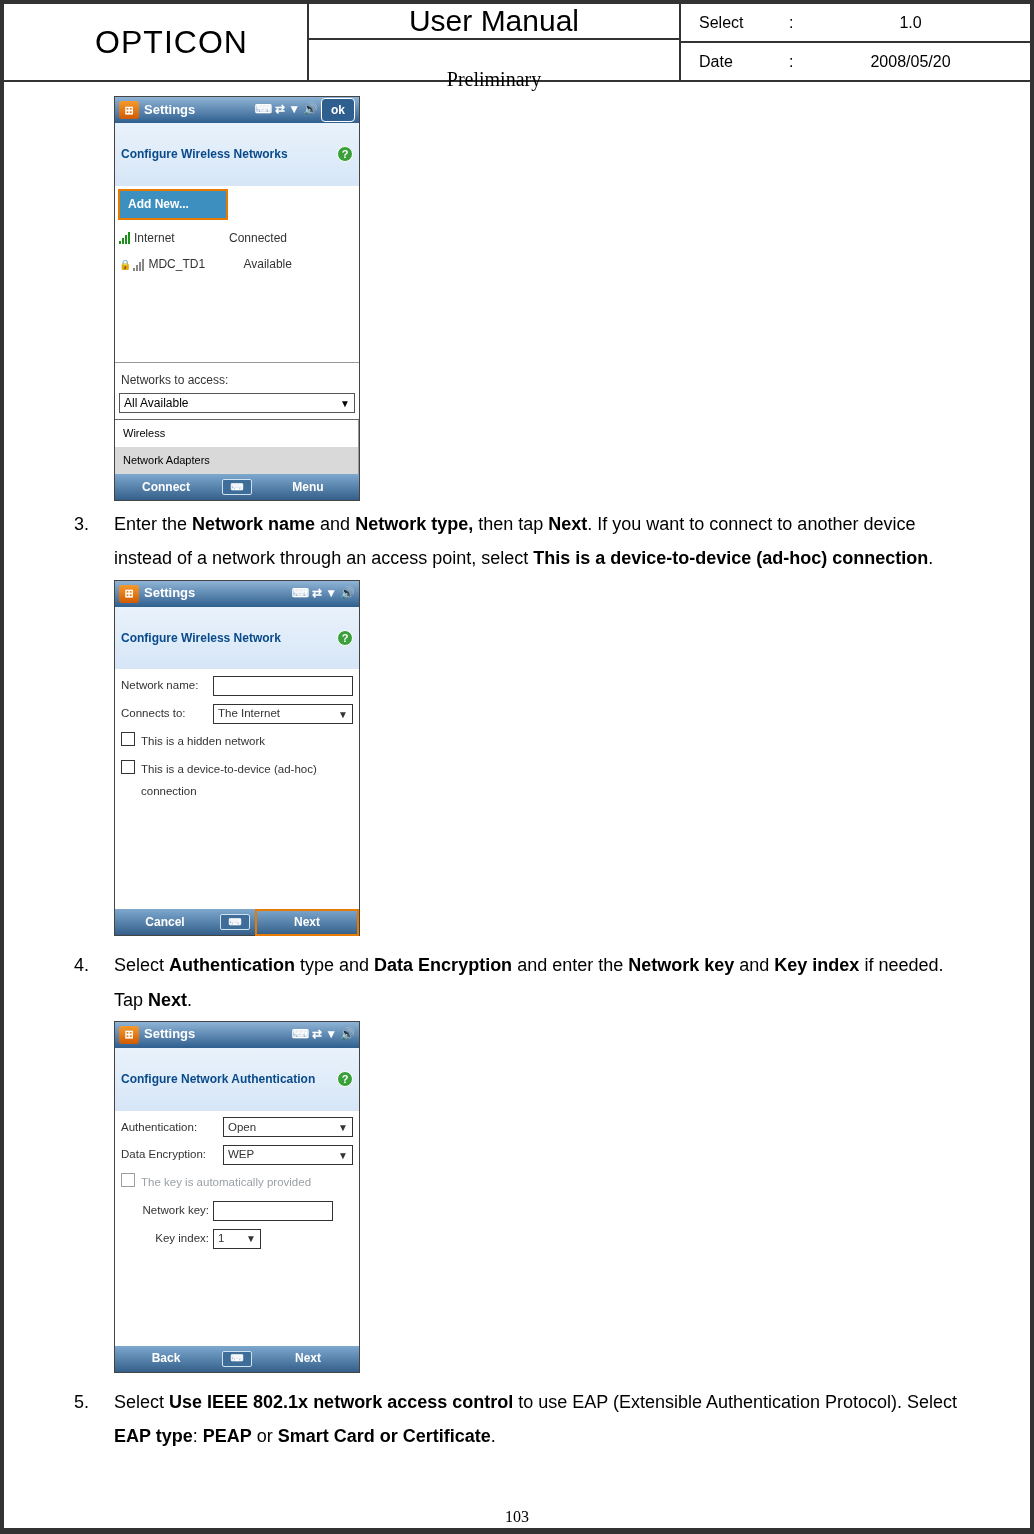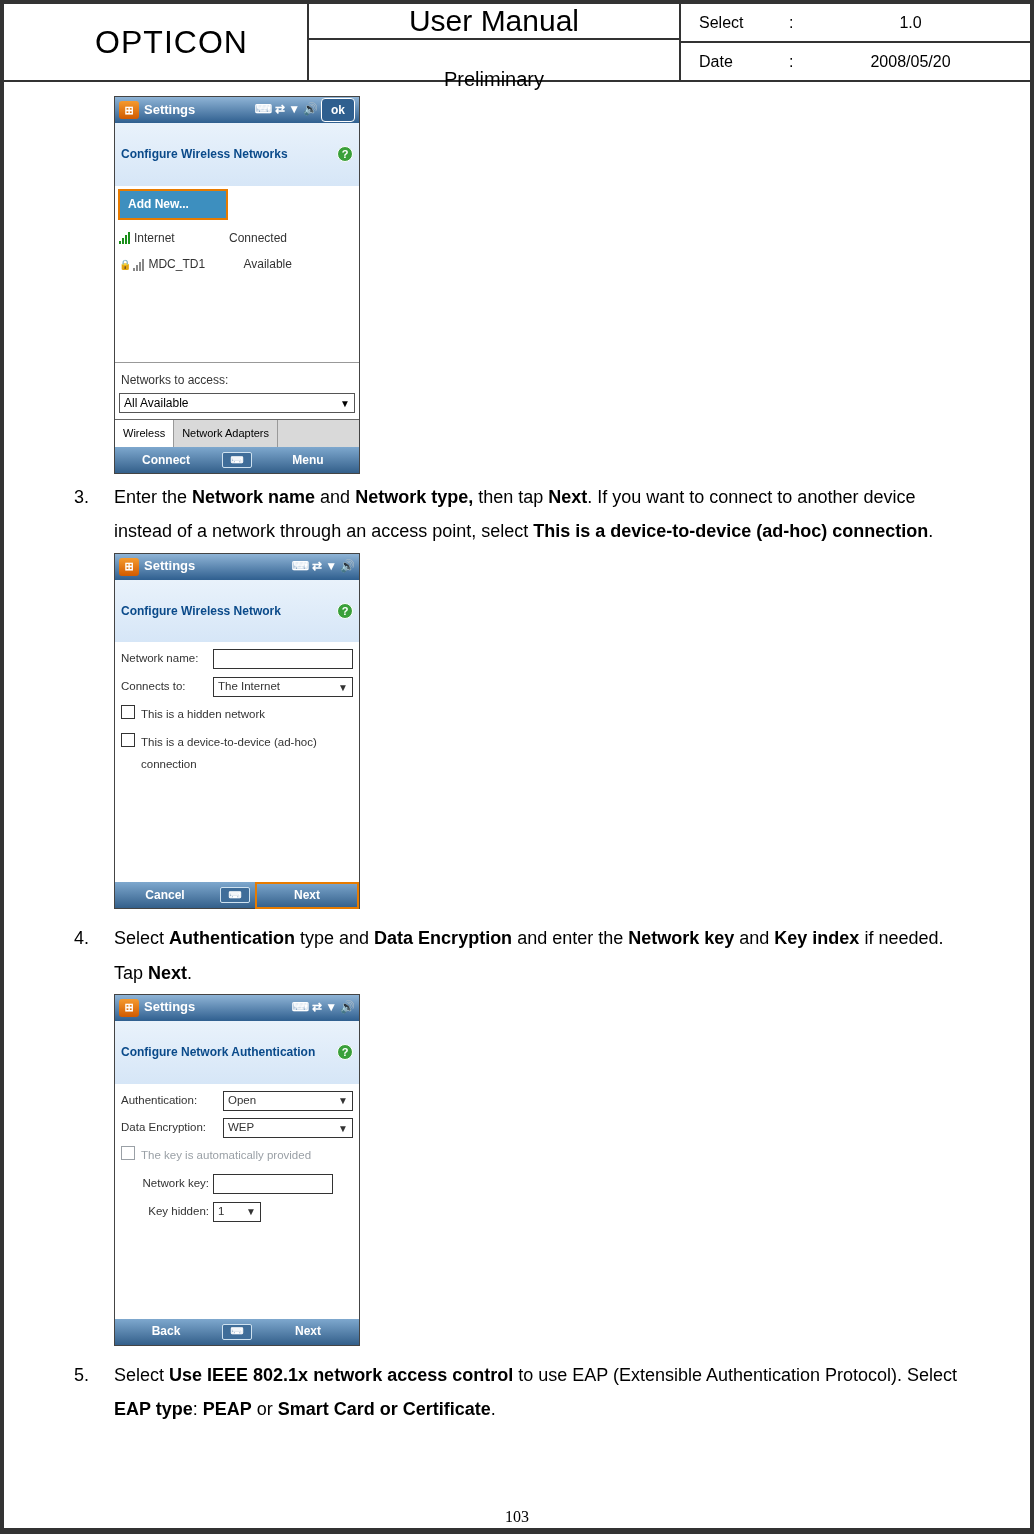--- a/index.html
+++ b/index.html
@@ -41,21 +41,21 @@
       justify-content: center;
       font-size: 30px;
       font-family: Arial, sans-serif;
     }
     .hdr-pre {
       flex: 0.9;
       display: flex;
       align-items: center;
       justify-content: center;
       font-size: 20px;
-      font-family: Liberation Sans, sans-serif;
+      font-family: Liberation Serif, serif;
       margin-top: 28px;
     }
     .hdr-meta {
       flex: 1;
       display: flex;
       flex-direction: column;
       font-size: 16px;
       font-family: Arial, sans-serif;
     }
     .meta-row {
@@ -158,20 +158,21 @@
     .p1-row .stat { color:#333; }
     .p1-label { padding:6px 6px 2px;color:#333; }
     .p1-dd {
       margin:0 4px 6px;border:1px solid #555;height:20px;
       display:flex;align-items:center;padding:0 4px;position:relative;gap:36px;
     }
     .p1-dd .arrow { margin-left:auto;font-size:10px; }
     .p1-tabs {
       display:flex;border-top:1px solid #666;background:#d9d9d9;
       font-size:11px;
+      flex-direction:column;
     }
     .p1-tabs .tab { padding:3px 8px;border-right:1px solid #999; }
     .p1-tabs .tab.active { background:#fff; }
     
     .p-form { padding:6px 6px 0;height:240px; }
     .frow { display:flex;align-items:center;margin-bottom:6px;color:#333; }
     .frow .lbl { width:92px;font-size:11.5px; }
     .txtbox {
       flex:1;border:1px solid #333;height:20px;padding:0 4px;
       display:flex;align-items:center;background:#fff;font-size:11.5px;
@@ -368,21 +369,21 @@
           </div>
           <div class="chkrow disabled">
             <span class="chkbox"></span>
             <span>The key is automatically provided</span>
           </div>
           <div class="frow">
             <span class="lbl" style="width:92px;text-align:right;padding-right:4px">Network key:</span>
             <span class="txtbox" style="flex:0 0 120px"></span>
           </div>
           <div class="frow">
-            <span class="lbl" style="width:92px;text-align:right;padding-right:4px">Key hidden:</span>
+            <span class="lbl" style="width:92px;text-align:right;padding-right:4px">Key index:</span>
             <span class="txtbox" style="flex:0 0 48px">
               <span>1</span>
               <span class="arrow">▼</span>
             </span>
           </div>
         </div>
         <div class="p-bottom">
           <div class="seg">Back</div>
           <div class="seg" style="flex:0 0 40px">
               <div class="p-kbd">⌨</div>

